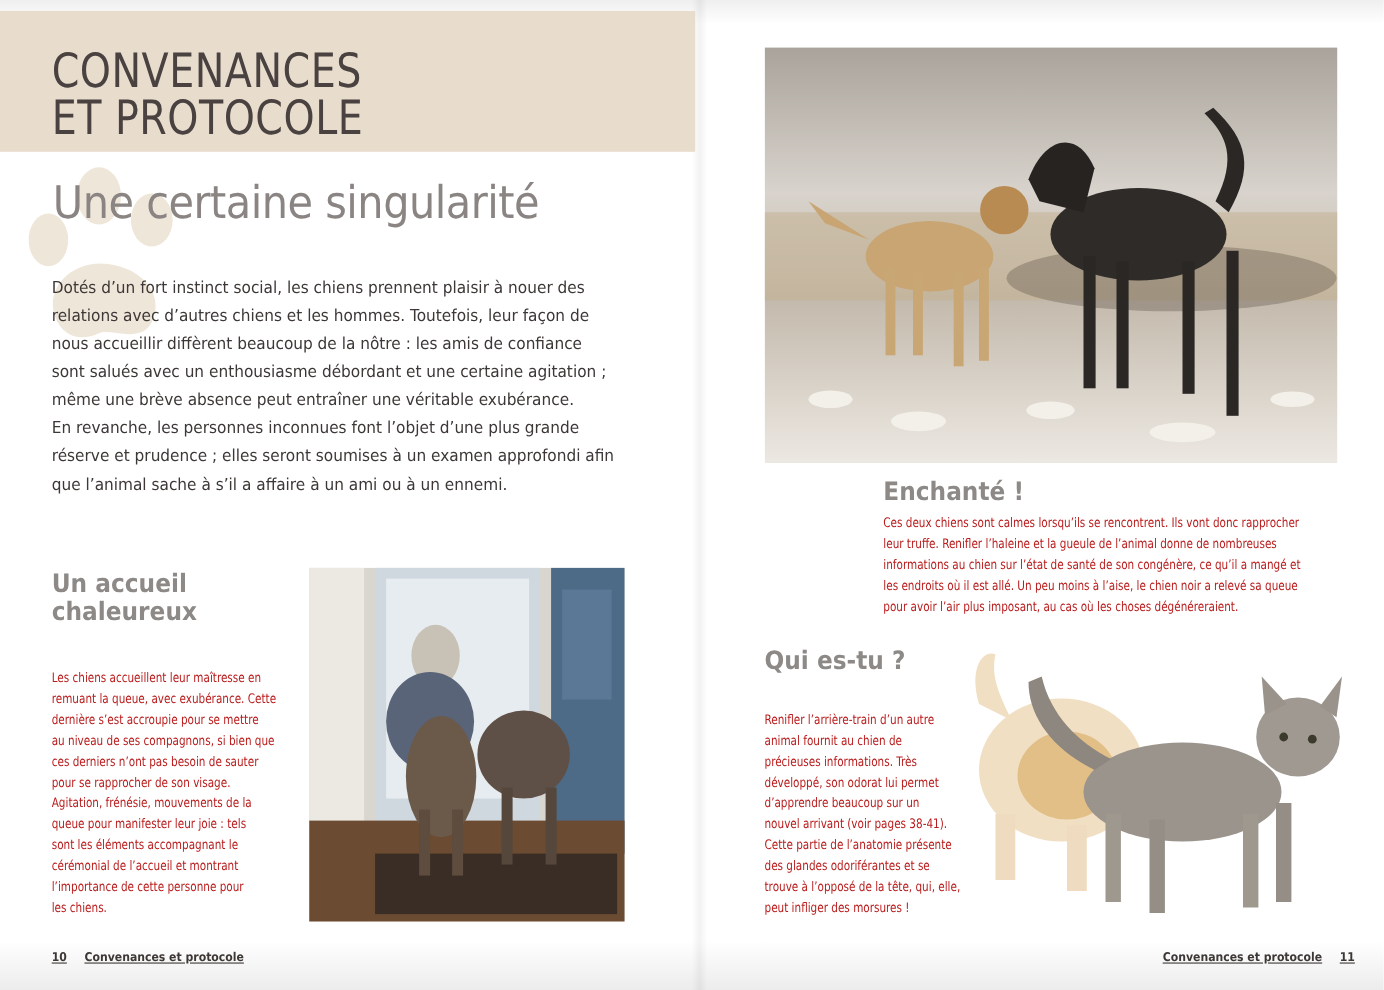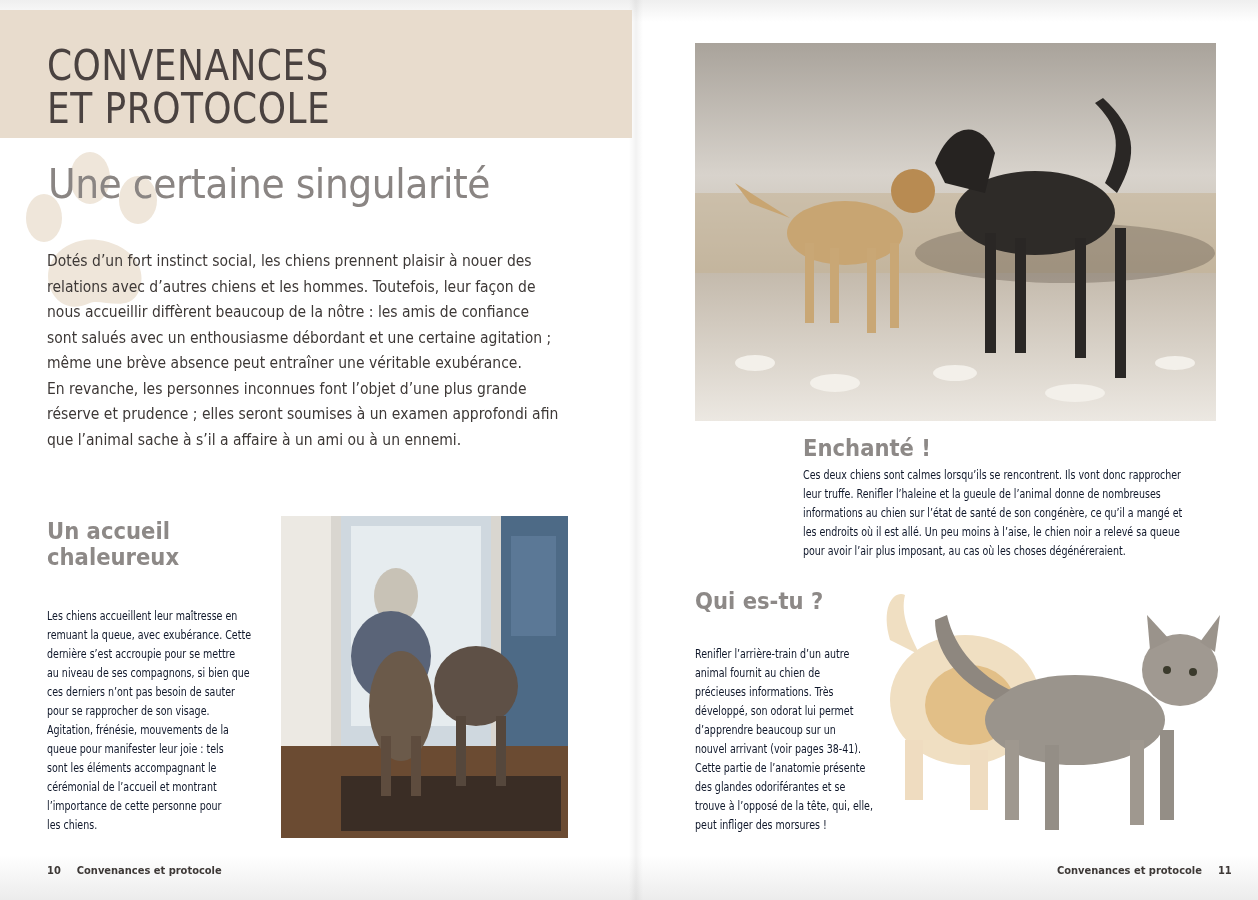--- a/index.html
+++ b/index.html
@@ -41,29 +41,29 @@
     font-size:15px; line-height:25.5px; color:#3d3836;
     font-family:"DejaVu Sans", sans-serif;
   }
   .intro span { display:block; white-space:nowrap; transform:scaleX(0.93); transform-origin:left; }
   .sub-heading {
     position:absolute; margin:0; font-weight:bold; color:#8d8987;
     font-family:"DejaVu Sans", sans-serif; font-size:23px; line-height:26px;
     transform:scaleX(0.92); transform-origin:left top;
   }
   .body-small {
-    position:absolute; margin:0; font-size:12px; line-height:19px; color:#0f172a;
+    position:absolute; margin:0; font-size:12px; line-height:19px; color:#b91c1c;
     font-family:"DejaVu Sans Condensed","DejaVu Sans", sans-serif;
   }
   .body-small span { display:block; white-space:nowrap; transform:scaleX(0.88); transform-origin:left; }
   .photo { position:absolute; overflow:hidden; }
   .photo svg { display:block; width:100%; height:100%; }
   .folio {
     position:absolute; top:864px; font-size:11px; color:#3d3836;
-    font-family:"DejaVu Sans Condensed","DejaVu Sans", sans-serif; font-weight:bold;
+    font-family:"DejaVu Sans Condensed","DejaVu Sans", sans-serif; font-weight:bold;text-decoration:underline;
   }
   .folio .num { margin:0 16px 0 0; }
   .folio.right .num { margin:0 0 0 16px; }
 </style>
 </head>
 <body>
 
 <div class="spread"></div>
 <div class="gutter"></div>
 

